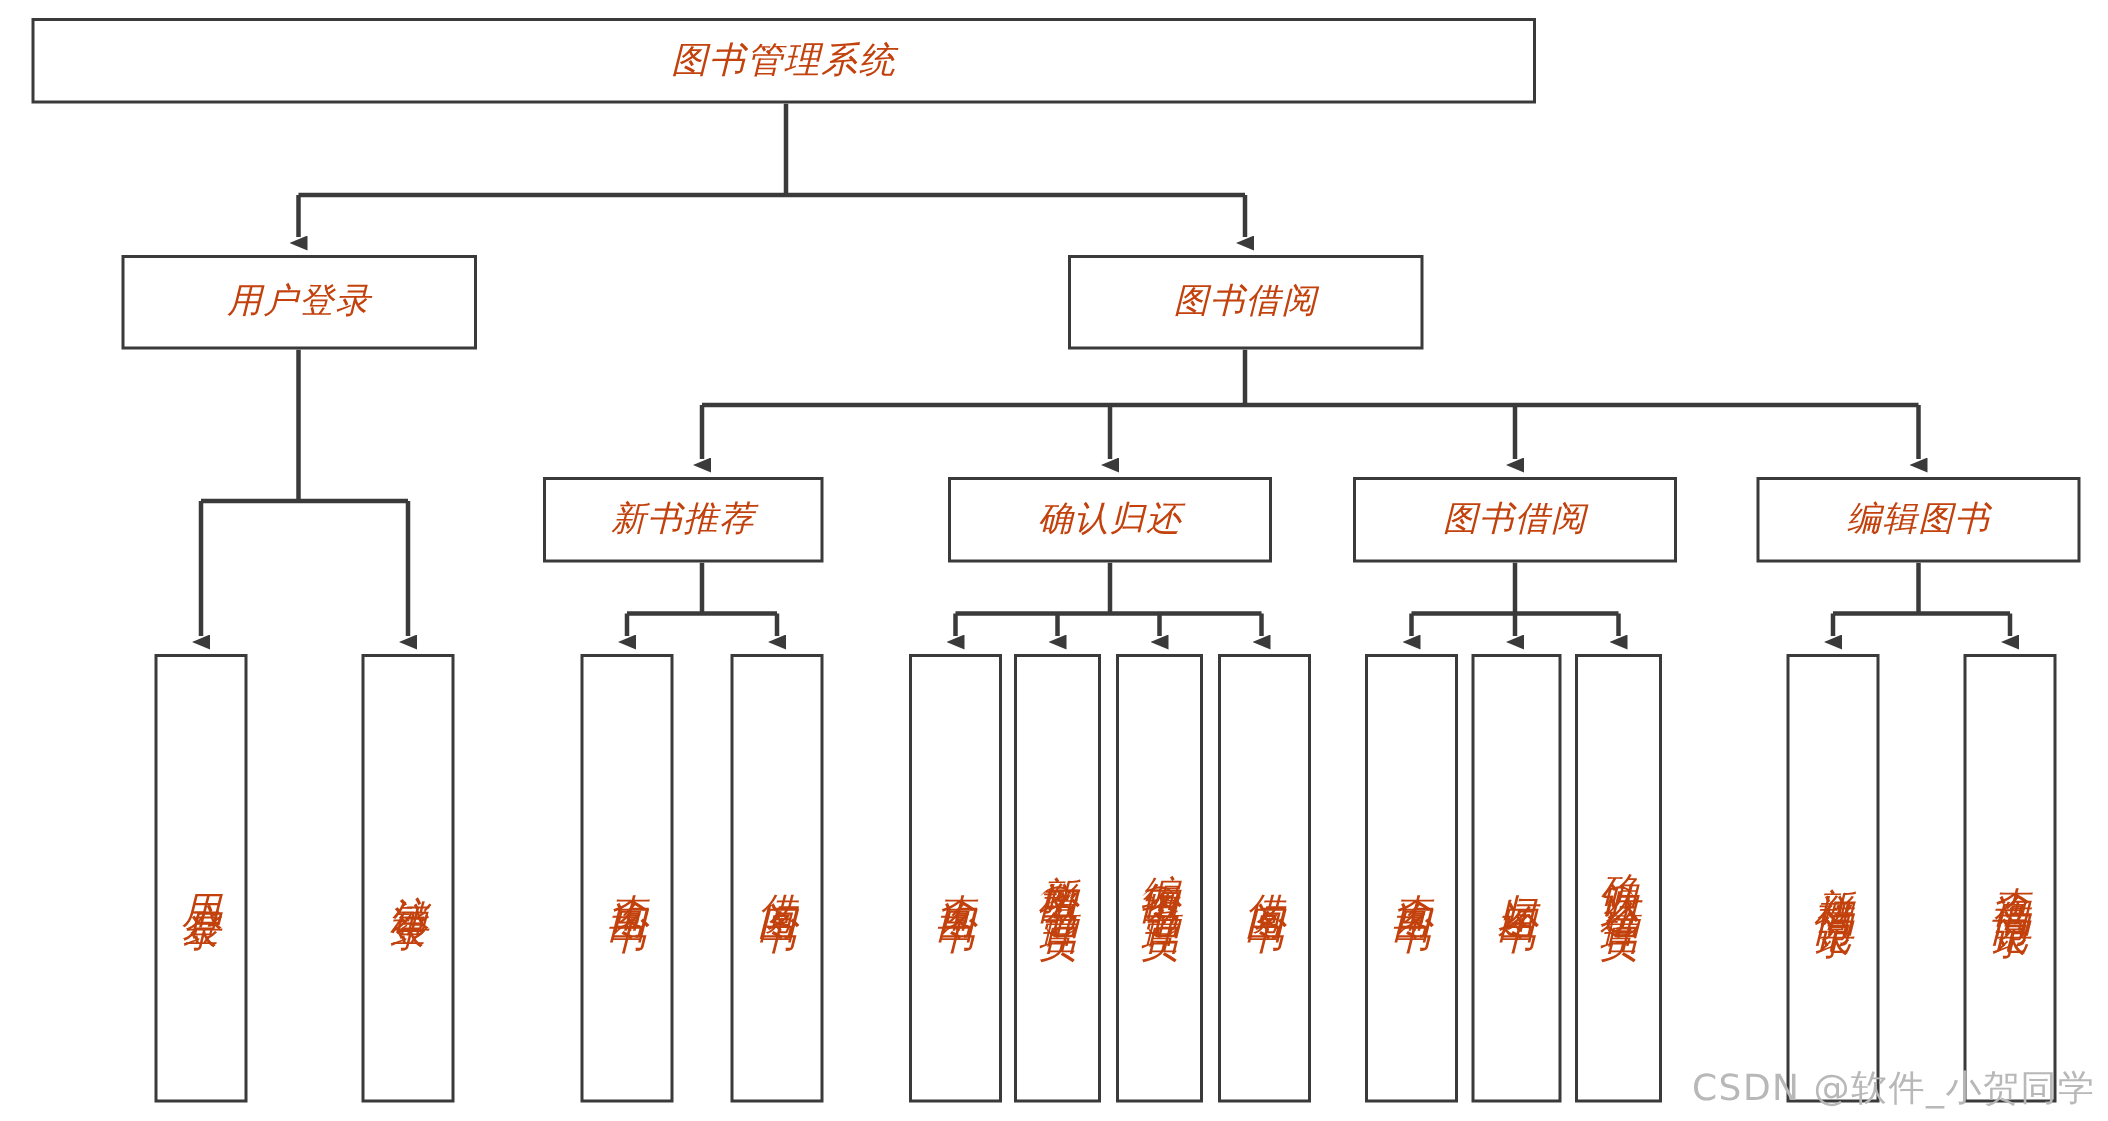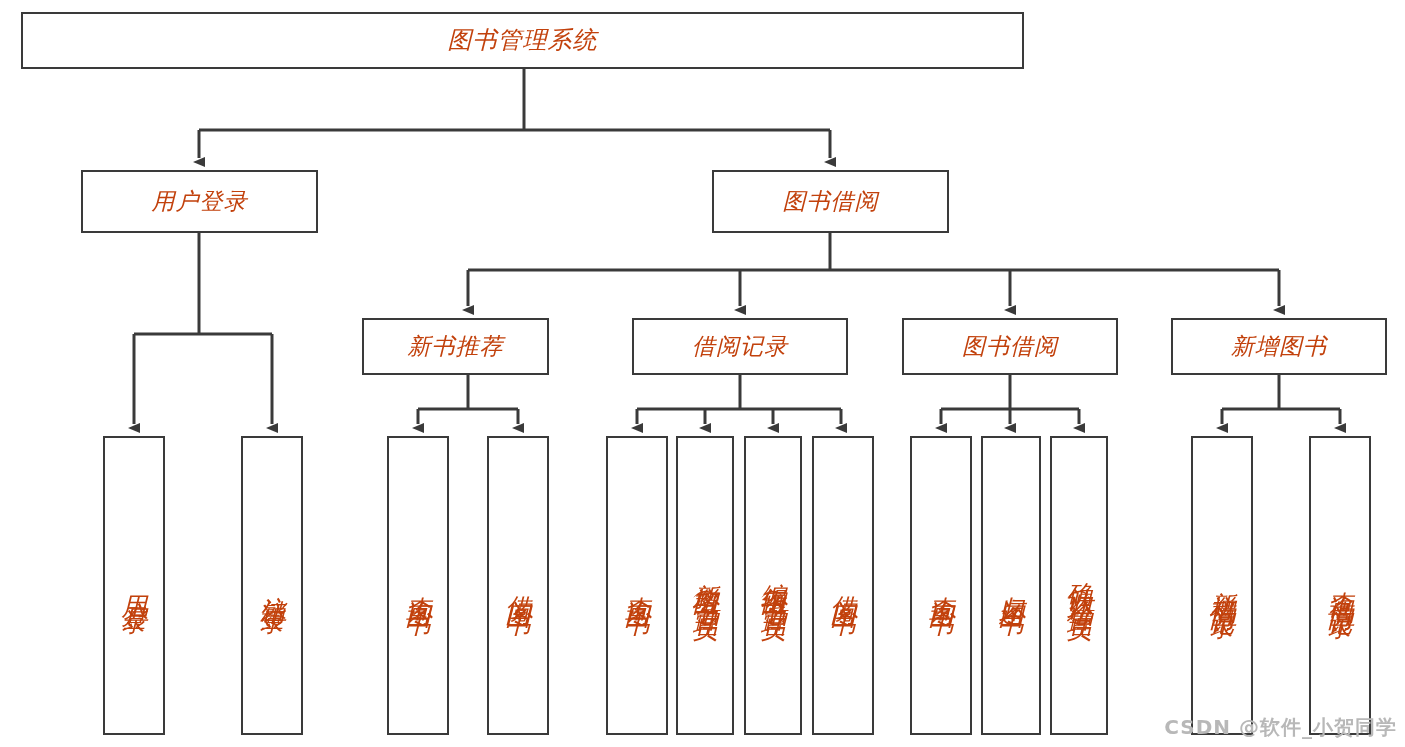--- a/index.html
+++ b/index.html
@@ -52,27 +52,26 @@
     text-orientation:upright;
     font-size:25px;
     letter-spacing:5px;
     line-height:1.0;
     white-space:nowrap;
   }
   .watermark{
     position:absolute;
     right:8px;
     bottom:6px;
-    font-size:20px;
+    font-size:24px;
     color:#b8b8b8;
     letter-spacing:1px;
     z-index:5;
     white-space:nowrap;
     font-family:"DejaVu Sans","Liberation Sans",sans-serif;
-    font-weight:bold;
   }
 </style>
 </head>
 <body>
 
 <div id="diagram">
 
   <svg class="wires" viewBox="0 0 1405 747">
     <defs>
       <marker id="arrow" markerWidth="10" markerHeight="12" refX="1" refY="6" orient="auto" markerUnits="userSpaceOnUse">
@@ -131,27 +130,27 @@
     <span class="lbl">用户登录</span>
   </div>
   <div class="node h" style="left:712px;top:170px;width:237px;height:63px;">
     <span class="lbl">图书借阅</span>
   </div>
 
   <div class="node h" style="left:362px;top:318px;width:187px;height:57px;">
     <span class="lbl">新书推荐</span>
   </div>
   <div class="node h" style="left:632px;top:318px;width:216px;height:57px;">
-    <span class="lbl">借阅记录</span>
+    <span class="lbl">确认归还</span>
   </div>
   <div class="node h" style="left:902px;top:318px;width:216px;height:57px;">
     <span class="lbl">图书借阅</span>
   </div>
   <div class="node h" style="left:1171px;top:318px;width:216px;height:57px;">
-    <span class="lbl">新增图书</span>
+    <span class="lbl">编辑图书</span>
   </div>
 
   <div class="node v" style="left:103px;top:436px;width:62px;height:299px;">
     <span class="lbl">用户登录</span>
   </div>
   <div class="node v" style="left:241px;top:436px;width:62px;height:299px;">
     <span class="lbl">注销登录</span>
   </div>
 
   <div class="node v" style="left:387px;top:436px;width:62px;height:299px;">

